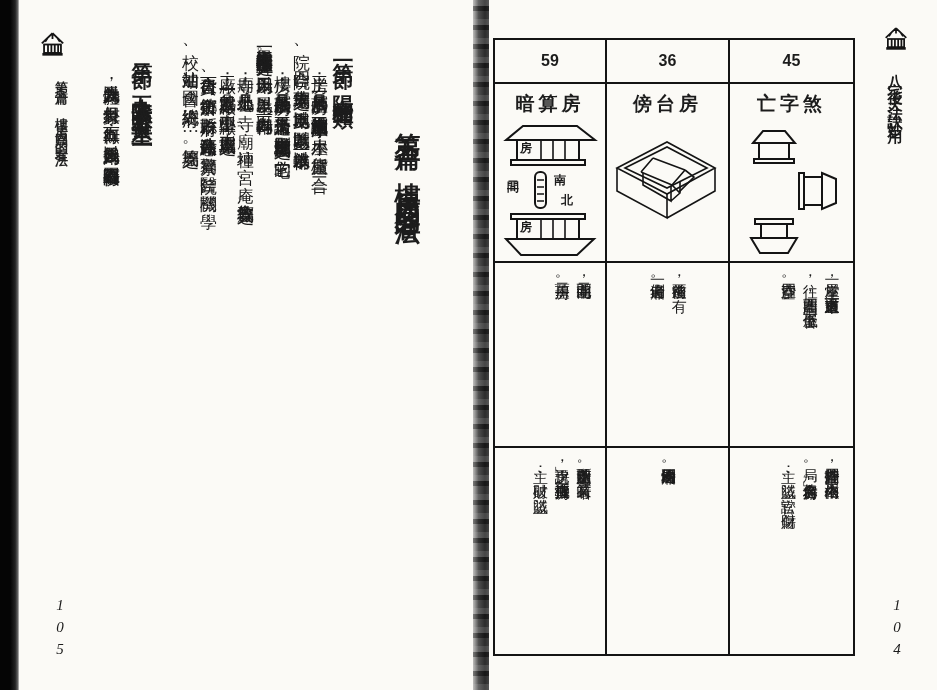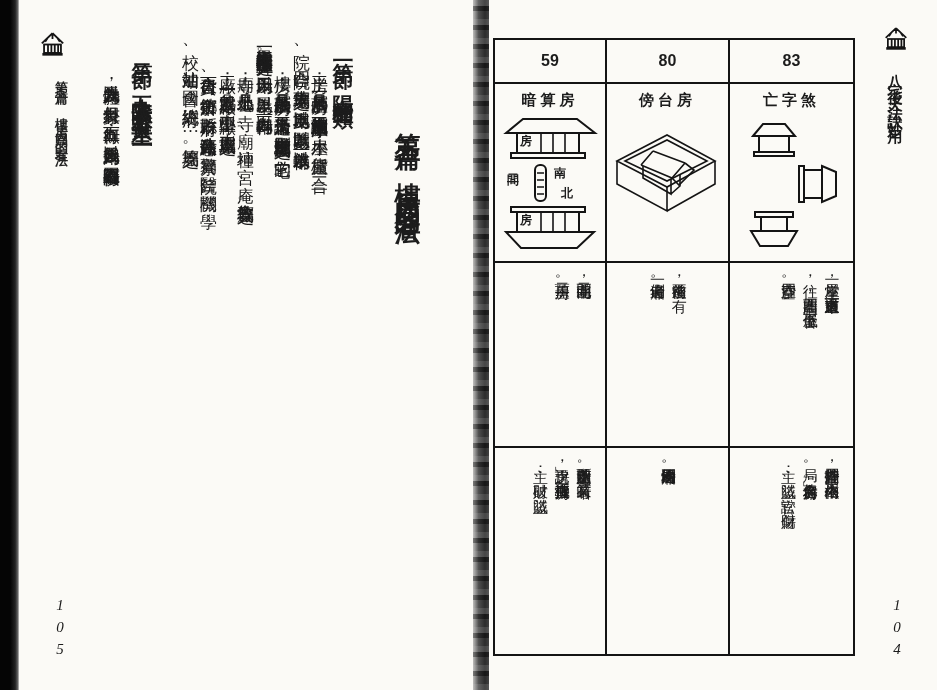--- a/index.html
+++ b/index.html
@@ -33,21 +33,21 @@
   
   #diagram-table{position:absolute;left:0px;top:38px;width:358px;height:614px;
     display:grid;grid-template-columns:110px 123px 125px;grid-template-rows:42px 179px 185px 208px;
     border:2.5px solid #141414;background:#fbfaf6;}
   #diagram-table > div{border-left:2px solid #141414;border-top:2px solid #141414;position:relative;}
   #diagram-table > div.first-col{border-left:none;}
   #diagram-table > div.first-row{border-top:none;}
   .num-cell{display:flex;align-items:center;justify-content:center;
     font-family:"Liberation Sans",sans-serif;font-size:16px;font-weight:bold;}
   .main-cell{display:flex;flex-direction:column;align-items:center;}
-  .entry-title{font-size:15px;font-weight:bold;letter-spacing:4px;margin-top:7px;white-space:nowrap;}
+  .entry-title{font-size:19px;font-weight:bold;letter-spacing:4px;margin-top:7px;white-space:nowrap;}
   .diagram-wrap{position:relative;flex:1;width:100%;}
   .diagram-wrap svg{position:absolute;left:50%;top:2px;transform:translateX(-50%);}
   .dlabel{position:absolute;font-size:12px;font-weight:bold;line-height:1;}
   .text-cell{display:flex;}
   .text-cell .vtext{font-size:15px;line-height:1.45;white-space:pre-line;padding-top:9px;}
   .flex-end{justify-content:flex-end;}
   .flex-center{justify-content:center;}
   .pad-r{padding-right:11px;}
   svg .ln{fill:none;stroke:#141414;stroke-width:2;stroke-linejoin:miter;}
   svg .thin{fill:none;stroke:#141414;stroke-width:1.6;}
@@ -85,22 +85,22 @@
     <div class="vtext section-heading abs" style="left:112px;top:46px;">第二節　五大陰陽八卦（五大主星）</div>
 
     <div class="vtext body-col abs" style="left:84px;top:72px;">以先天八卦為體，但只有卦象，而無五行；以後天八卦為用，因為有陰陽五行俱</div>
   </div>
 
   <div id="right-page" class="page">
 
     <div id="diagram-table">
 
       <div class="num-cell first-col first-row">59</div>
-      <div class="num-cell first-row">80</div>
-      <div class="num-cell first-row">83</div>
+      <div class="num-cell first-row">36</div>
+      <div class="num-cell first-row">45</div>
 
       <div class="main-cell first-col">
         <div class="entry-title">暗算房</div>
         <div class="diagram-wrap">
           <svg width="104" height="146" viewBox="0 0 104 146">
             <path class="ln" d="M8 21 L25 7 L79 7 L97 21 Z"></path>
             <rect class="ln" x="19" y="21" width="62" height="20"></rect>
             <path class="thin" d="M43 21 L43 41 M55 21 L55 41 M67 21 L67 41"></path>
             <rect class="ln" x="13" y="41" width="74" height="5"></rect>
             <rect class="ln" x="37" y="53" width="11" height="36" rx="5"></rect>

